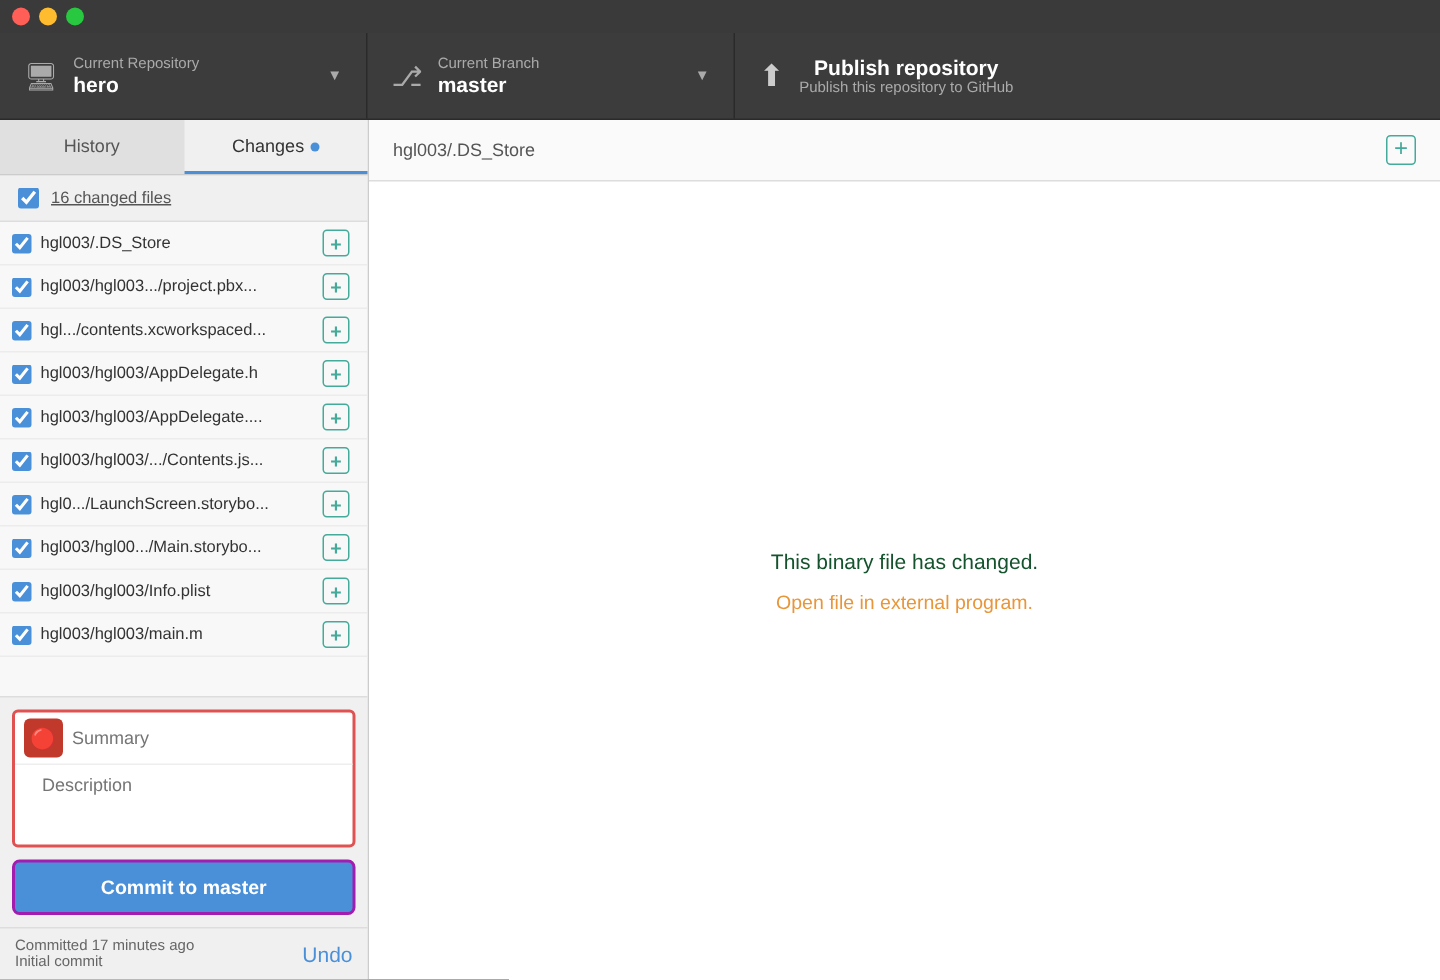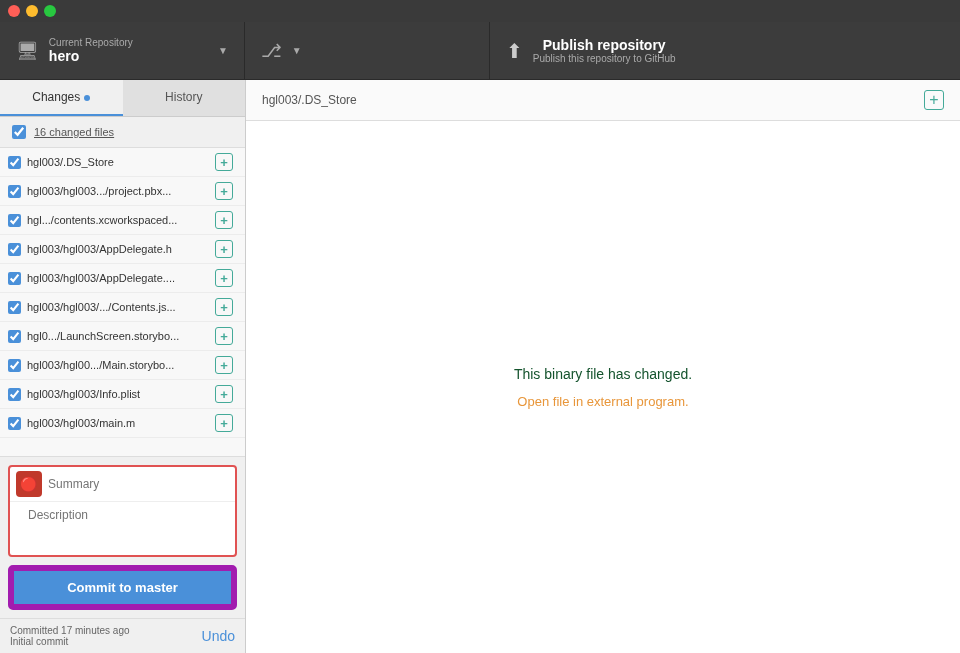--- a/index.html
+++ b/index.html
@@ -251,21 +251,21 @@
       height: 50px;
       font-family: inherit;
       background: transparent;
       margin-left: 12px;
     }
 
     .commit-button {
       width: 100%;
       padding: 9px;
       background: #4a90d9;
-      border: 6px solid #a21caf;
+      border: 2px solid #a21caf;
       border-radius: 5px;
       color: #fff;
       font-size: 13px;
       font-weight: 600;
       cursor: pointer;
       text-align: center;
     }
 
     
     .sidebar-footer {
@@ -352,42 +352,46 @@
     <span class="toolbar-icon">🖥</span>
     <div class="toolbar-text">
       <span class="toolbar-label">Current Repository</span>
       <span class="toolbar-value">hero</span>
     </div>
     <span class="toolbar-chevron">▼</span>
   </div>
 
   <div class="toolbar-section">
     <span class="toolbar-icon">⎇</span>
+    <div class="toolbar-text">
+      <span class="toolbar-label">Current Branch</span>
+      <span class="toolbar-value">master</span>
+    </div>
     <span class="toolbar-chevron">▼</span>
   </div>
 
   <div class="toolbar-publish">
     <span class="pub-icon">⬆</span>
     <div class="pub-text">
       <span class="pub-title">Publish repository</span>
       <span class="pub-sub">Publish this repository to GitHub</span>
     </div>
   </div>
 </div>
 
 <div class="main-layout">
 
   <div class="sidebar">
 
     <div class="tabs">
+      <div class="tab">
+        <span>History</span>
+      </div>
       <div class="tab active">
         <span>Changes</span><span class="tab-dot"></span>
-      </div>
-      <div class="tab">
-        <span>History</span>
       </div>
     </div>
 
     <div class="changed-files-header">
       <input type="checkbox" checked="" style="">
       <span class="changed-files-label">16 changed files</span>
     </div>
 
     <div class="file-list">
 

